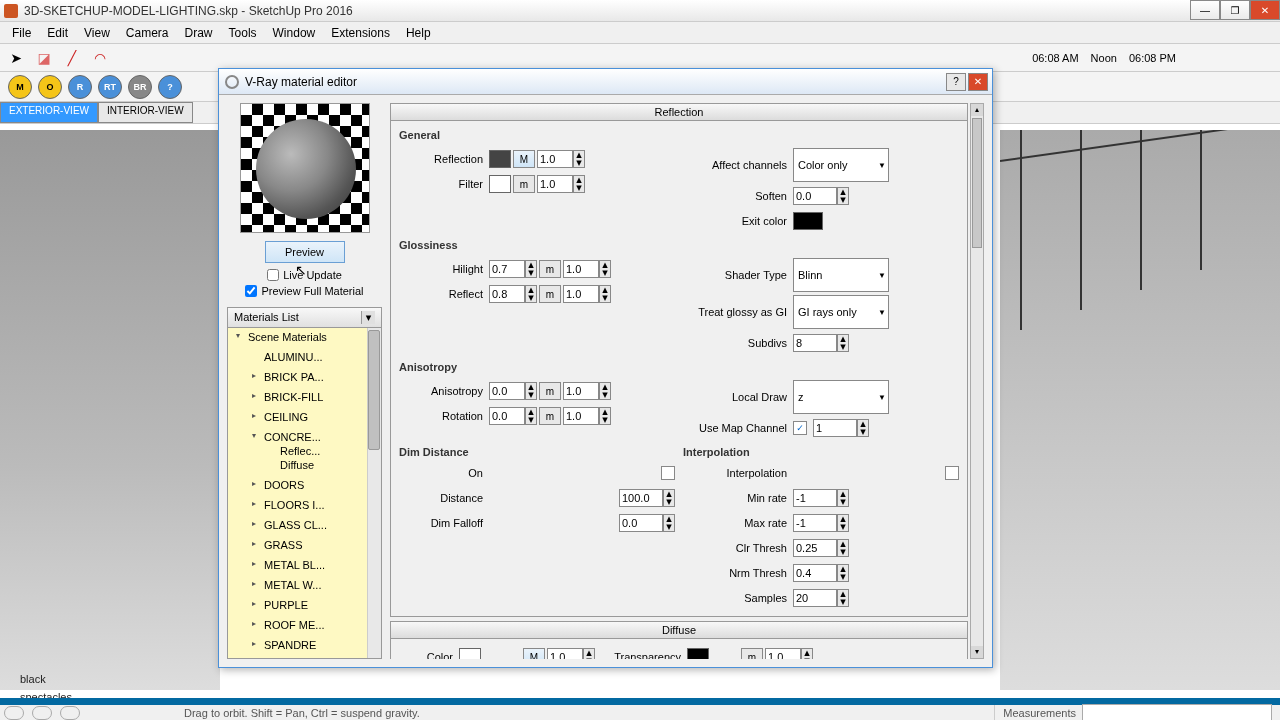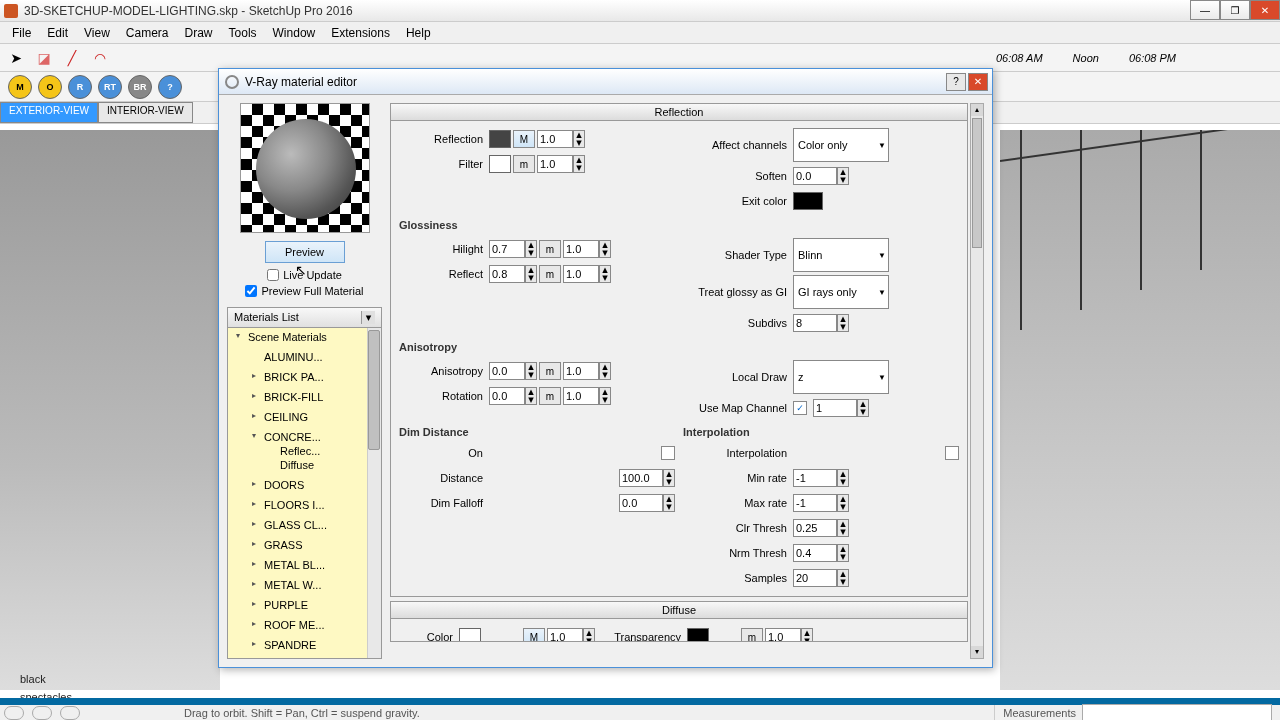--- a/index.html
+++ b/index.html
@@ -13,21 +13,21 @@
 .titlebar .winbtns div { width: 30px; height: 20px; border: 1px solid #888; display: flex; align-items: center; justify-content: center; font-size: 10px; }
 .titlebar .winbtns .close { background: #d9492a; color: #fff; }
 
 
 .menubar { height: 22px; background: #f0f0f0; border-bottom: 1px solid #ccc; display: flex; align-items: center; padding: 0 4px; }
 .menubar span { padding: 0 8px; font-size: 12px; cursor: default; }
 
 
 .toolbar1 { height: 28px; background: #f4f4f4; border-bottom: 1px solid #ccc; display: flex; align-items: center; padding: 0 4px; gap: 4px; }
 .toolbar1 .tool { width: 24px; height: 22px; display: flex; align-items: center; justify-content: center; font-size: 14px; }
-.suntimes { margin-left: auto; display: flex; gap: 30px; font-size: 10px; padding-right: 100px; font-style: italic; }
+.suntimes { margin-left: auto; display: flex; gap: 12px; font-size: 10px; padding-right: 100px; }
 
 .toolbar2 { height: 30px; background: #f4f4f4; border-bottom: 1px solid #ccc; display: flex; align-items: center; padding: 0 8px; gap: 6px; }
 .toolbar2 .circ { width: 24px; height: 24px; border-radius: 50%; border: 1px solid #666; display: flex; align-items: center; justify-content: center; font-size: 9px; font-weight: bold; }
 .m-icon { background: #f5c518; }
 .o-icon { background: #f5c518; }
 .r-icon { background: #4a90d9; color: #fff; }
 .rt-icon { background: #4a90d9; color: #fff; }
 .br-icon { background: #888; color: #fff; }
 .q-icon { background: #4a90d9; color: #fff; }
 
@@ -235,20 +235,21 @@
         </div>
       </div>
     </div>
 
     <div class="vray-right">
       <div class="scroll-content">
 
         <div class="panel">
           <div class="panel-header">Reflection</div>
           <div class="panel-body">
+            <div class="section-label">General</div>
             <div class="two-col">
               <div>
                 <div class="row">
                   <div class="lbl w1">Reflection</div>
                   <div class="swatch" style="background:#444"></div>
                   <div class="mbtn">M</div>
                   <div class="numbox">1.0</div>
                   <div class="spin">
                       <div>▴</div>
                       <div>▾</div>

